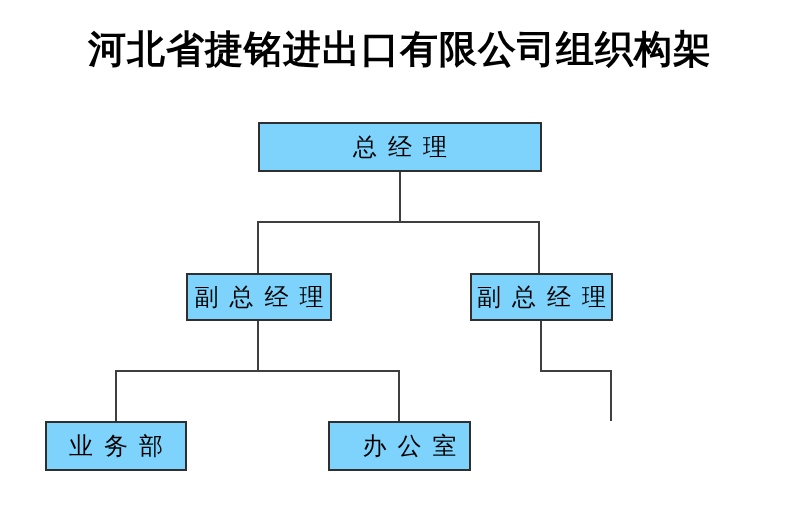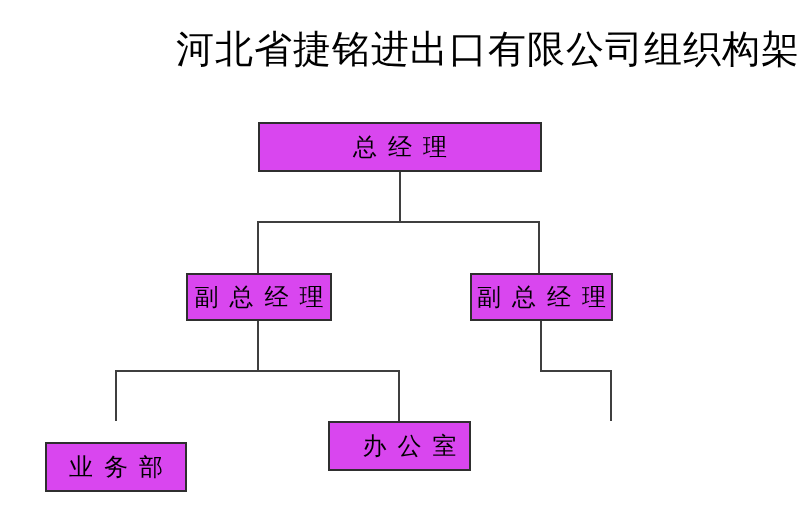--- a/index.html
+++ b/index.html
@@ -15,53 +15,53 @@
     overflow: hidden;
     font-family: "Liberation Serif", "DejaVu Serif", serif;
     color: #000000;
   }
   .title {
     position: absolute;
     top: 28px;
     left: 0;
     right: 0;
     margin: 0;
-    text-align: right;
+    text-align: center;
     font-size: 38px;
     line-height: 42px;
-    font-weight: normal;
+    font-weight: bold;
     letter-spacing: 1px;
     color: #000000;
   }
   .node {
     position: absolute;
     box-sizing: border-box;
     border: 2px solid #2f2f2f;
-    background: #d946ef;
+    background: #7dd3fc;
     display: flex;
     align-items: center;
     justify-content: center;
   }
   .node-label {
     font-size: 24px;
     letter-spacing: 11px;
     margin-right: -11px; 
     white-space: nowrap;
     color: #000000;
   }
   .line {
     position: absolute;
     background: #3f3f3f;
   }
 
   
   .node-gm      { left: 258px; top: 122px; width: 284px; height: 50px; }
   .node-dgm-l   { left: 186px; top: 273px; width: 146px; height: 48px; }
   .node-dgm-r   { left: 470px; top: 273px; width: 143px; height: 48px; }
-  .node-biz     { left:  45px; top: 442px; width: 142px; height: 50px; }
+  .node-biz     { left:  45px; top: 421px; width: 142px; height: 50px; }
   .node-office  { left: 328px; top: 421px; width: 143px; height: 50px; padding-left: 20px; }
   .node-finance { left: 540px; top: 421px; width: 143px; height: 50px; }
 
   
   .c-root-stem    { left: 399px; top: 172px; width: 2px;   height: 50px; }
   .c-l1-hbar      { left: 257px; top: 221px; width: 283px; height: 2px;  }
   .c-l1-drop-l    { left: 257px; top: 221px; width: 2px;   height: 52px; }
   .c-l1-drop-r    { left: 538px; top: 221px; width: 2px;   height: 52px; }
 
   .c-l2l-stem     { left: 257px; top: 319px; width: 2px;   height: 53px; }

